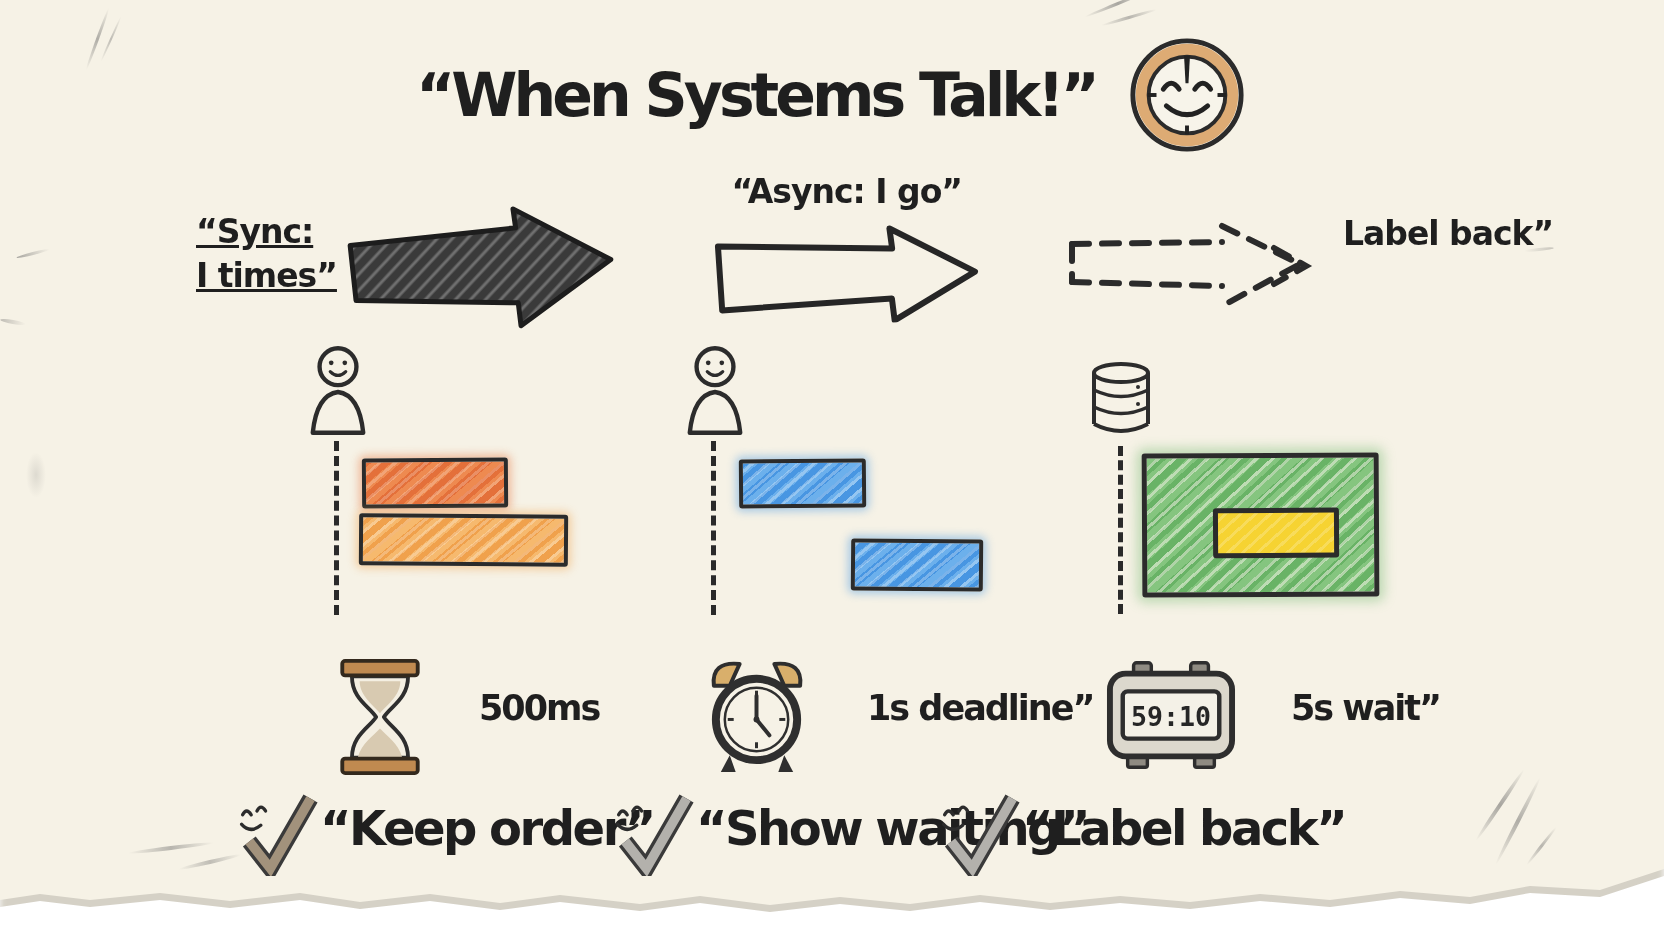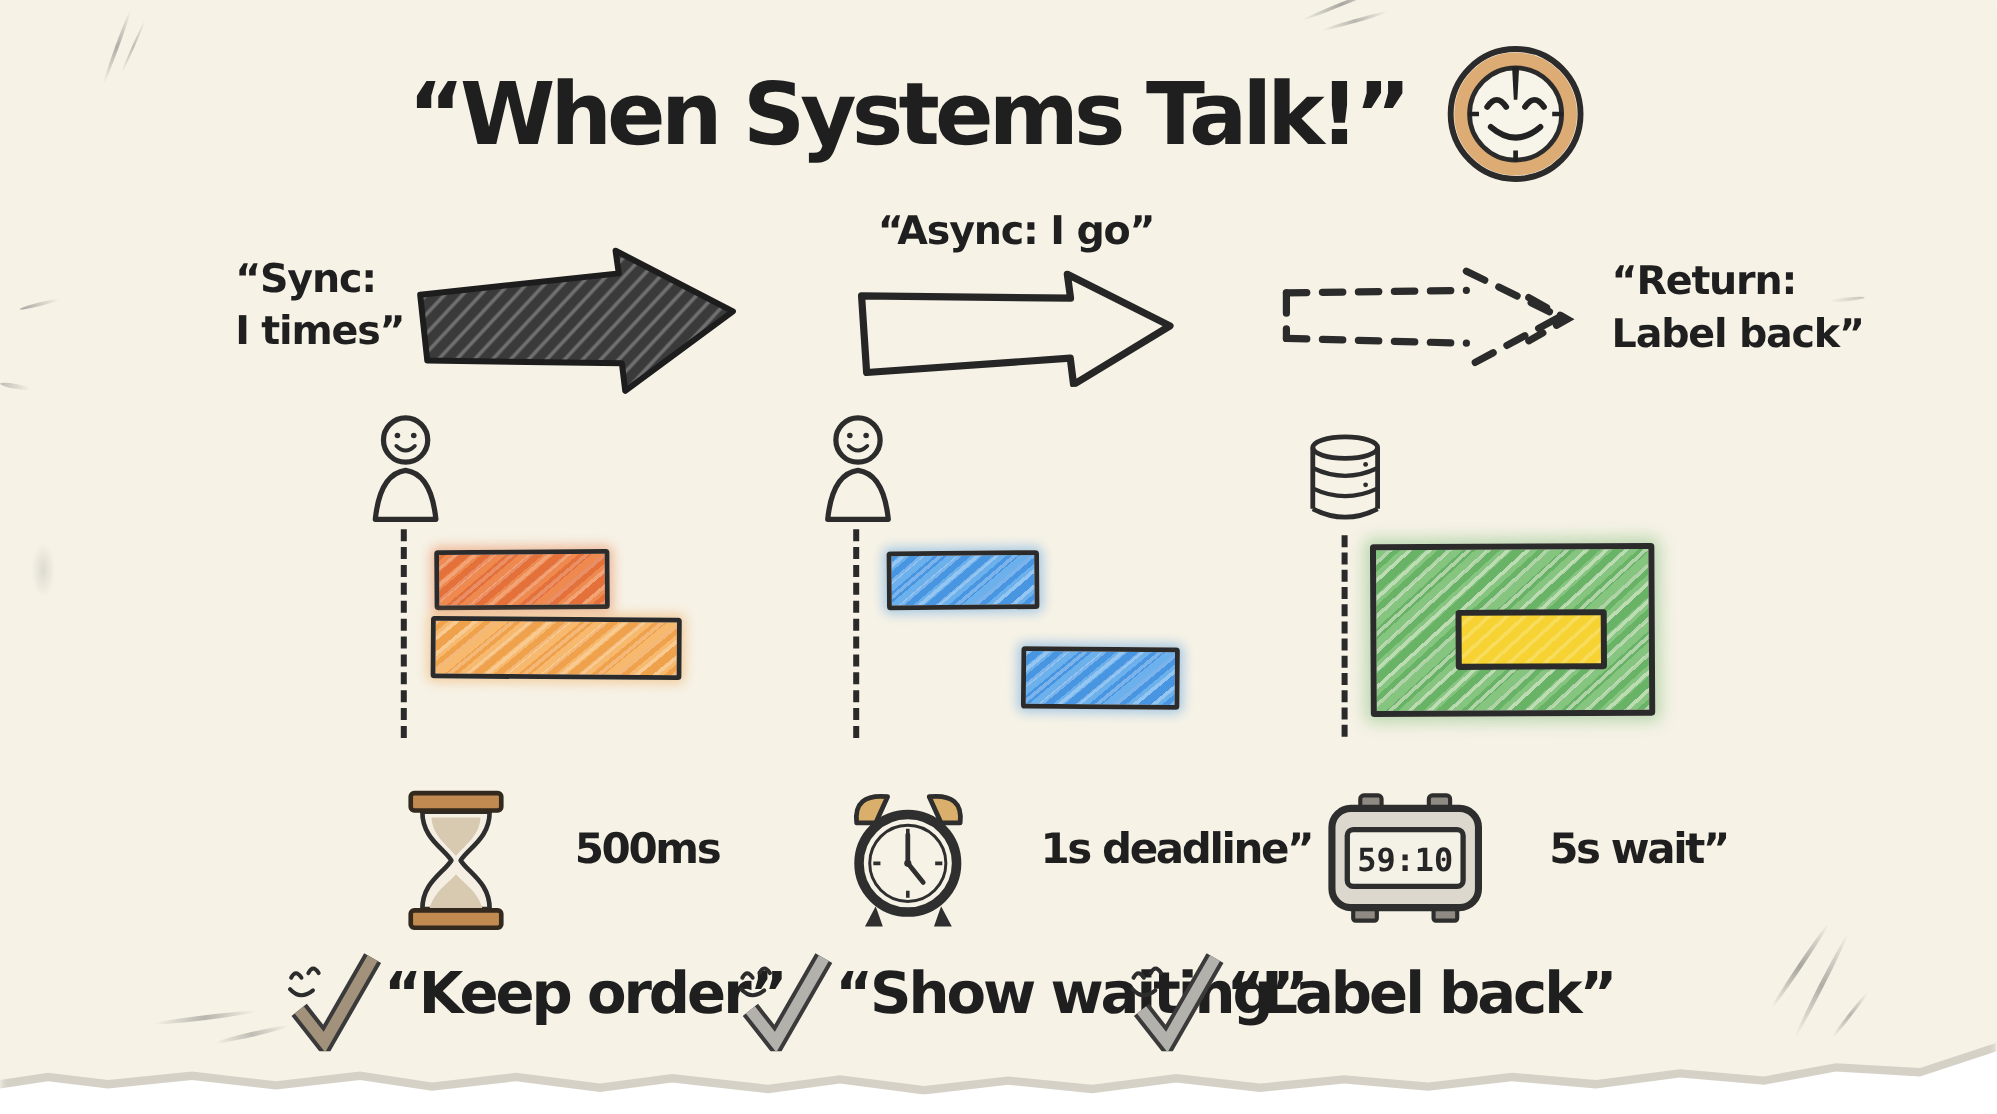--- a/index.html
+++ b/index.html
@@ -14,21 +14,21 @@
   .paper{position:absolute;left:0;top:0;width:1664px;height:928px;background:#f6f2e6;
     clip-path:polygon(0 0,1664px 0,1664px 869px,1600px 890px,1530px 886px,1470px 897px,1400px 891px,
       1330px 900px,1260px 894px,1190px 902px,1120px 896px,1050px 903px,980px 895px,910px 904px,
       840px 897px,770px 905px,700px 896px,640px 904px,560px 895px,500px 903px,430px 894px,
       360px 902px,300px 893px,230px 901px,160px 893px,90px 900px,40px 894px,0 900px);}
   .abs{position:absolute;}
   .scuff{position:absolute;pointer-events:none;border-radius:50%;}
   
   .title-row{position:absolute;left:0;top:34px;width:1664px;display:flex;justify-content:center;
              align-items:center;gap:30px;}
-  .title-text{font-size:72px;font-weight:bold;letter-spacing:-4px;white-space:nowrap;}
+  .title-text{font-size:60px;font-weight:bold;letter-spacing:-4px;white-space:nowrap;}
   
   .flow-label{position:absolute;font-size:33px;font-weight:600;letter-spacing:-1px;line-height:1.34;}
   
   .dashline{position:absolute;width:0;border-left:5px dashed #2a2a2a;}
   .bar{position:absolute;border:4px solid #2b2b2b;border-radius:3px;}
   .bar.orange1{background:
       repeating-linear-gradient(-40deg,rgba(255,255,255,.22) 0 3px,rgba(255,255,255,0) 3px 10px),
       repeating-linear-gradient(-40deg,#e4703a 0 7px,#ee8a50 7px 13px);
       box-shadow:0 0 9px 3px rgba(230,115,60,.45);}
   .bar.orange2{background:
@@ -85,21 +85,21 @@
         <path d="M38 56 Q46 44 54 56" fill="none" stroke="#222" stroke-width="5" stroke-linecap="round"></path>
         <path d="M70 56 Q78 44 86 56" fill="none" stroke="#222" stroke-width="5" stroke-linecap="round"></path>
         <path d="M41 73 Q62 91 83 73" fill="none" stroke="#222" stroke-width="5" stroke-linecap="round"></path>
         <line x1="93" y1="62" x2="102" y2="62" stroke="#222" stroke-width="4"></line>
         <line x1="22" y1="62" x2="31" y2="62" stroke="#222" stroke-width="4"></line>
         <line x1="62" y1="93" x2="62" y2="102" stroke="#222" stroke-width="4"></line>
       </svg>
     </span>
   </div>
 
-  <div class="flow-label" style="left:196px;top:210px;">
+  <div class="flow-label" style="left:196px;top:210px;text-decoration:underline;">
     <div>“Sync:</div>
     <div>I times”</div>
   </div>
   <div class="abs" style="left:345px;top:203px;transform:rotate(-2deg);">
     <svg width="275" height="130" viewBox="0 0 275 130">
       <defs>
         <pattern id="hatch" patternUnits="userSpaceOnUse" width="11" height="11" patternTransform="rotate(45)">
           <rect width="11" height="11" fill="#3a3a3a"></rect>
           <line x1="2" y1="0" x2="2" y2="11" stroke="#6f6f6f" stroke-width="3"></line>
         </pattern>
@@ -120,21 +120,20 @@
       <g fill="none" stroke="#2b2b2b" stroke-width="6" stroke-linecap="round" stroke-dasharray="17 13">
         <path d="M10 30 L10 68"></path>
         <path d="M10 30 L160 28"></path>
         <path d="M10 68 L160 72"></path>
         <path d="M160 12 L238 50 L160 92"></path>
         <path d="M212 34 L244 52 L212 70"></path>
       </g>
     </svg>
   </div>
   <div class="flow-label" style="left:1343px;top:212px;">
-    <div>“Return:</div>
     <div>Label back”</div>
   </div>
 
   <div class="abs" style="left:305px;top:343px;">
     <svg width="66" height="96" viewBox="0 0 68 96">
       <circle cx="34" cy="23" r="19" fill="#f6f2e6" stroke="#2c2c2c" stroke-width="4.5"></circle>
       <circle cx="27" cy="19" r="2.4" fill="#2c2c2c"></circle>
       <circle cx="41" cy="19" r="2.4" fill="#2c2c2c"></circle>
       <path d="M26 28 Q34 36 42 28" fill="none" stroke="#2c2c2c" stroke-width="3.2" stroke-linecap="round"></path>
       <path d="M8 91 Q12 52 34 49 Q56 52 60 91 Z" fill="#f6f2e6" stroke="#2c2c2c" stroke-width="4.5" stroke-linejoin="round"></path>

